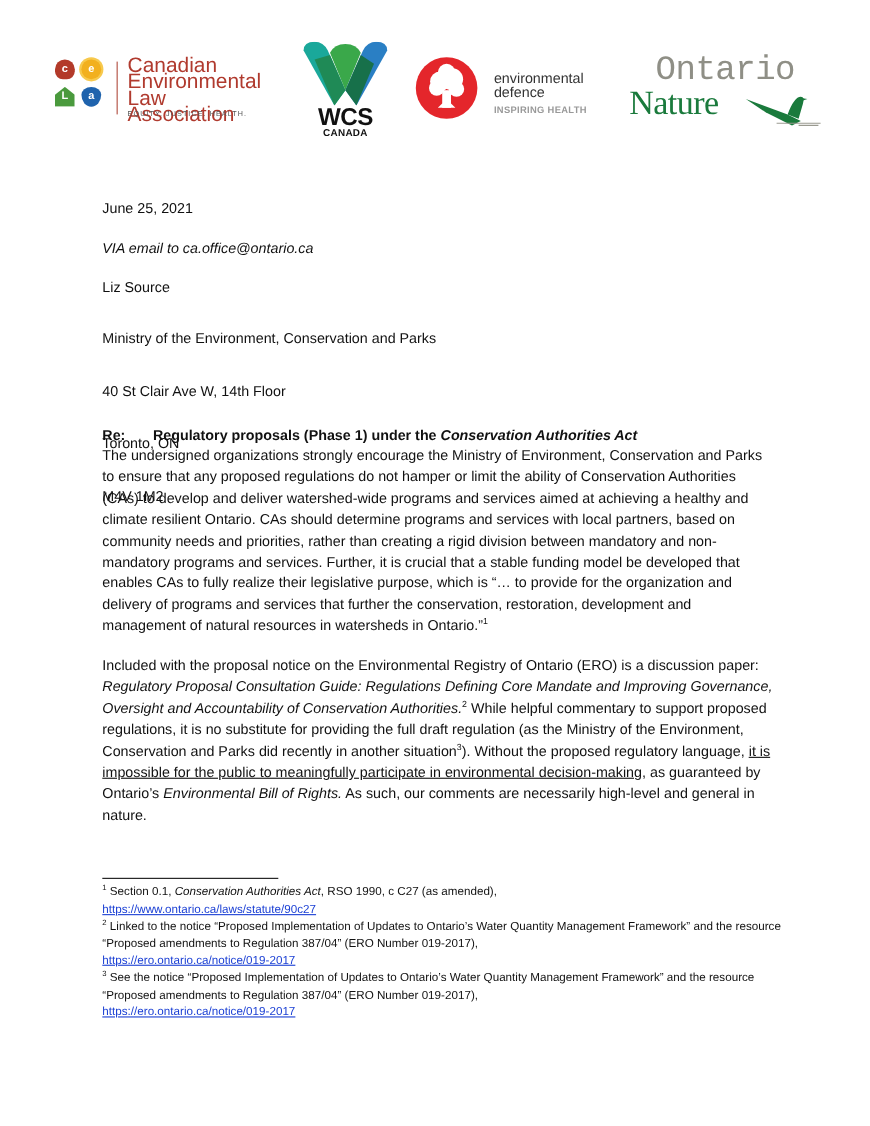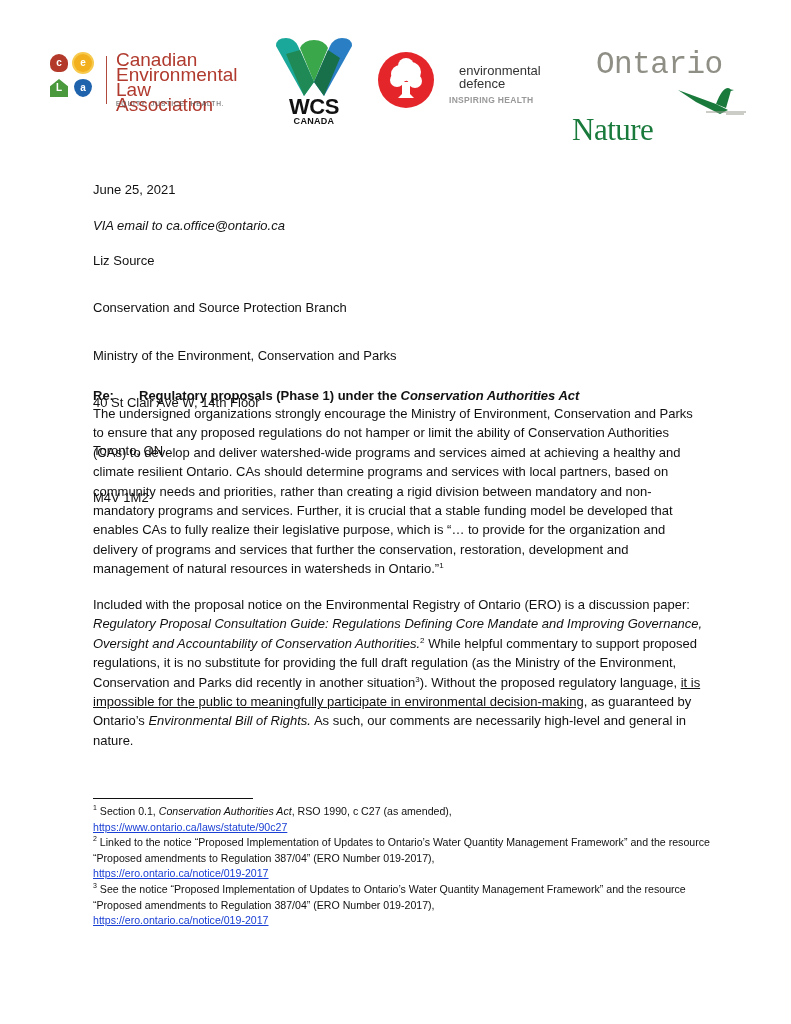--- a/index.html
+++ b/index.html
@@ -23,28 +23,28 @@
   .cela-tag { position: absolute; left: 66px; top: 50px; font-size: 6.5px; letter-spacing: 1px; color: #555; }
 
   .wcs { left: 274px; top: 0; width: 80px; height: 92px; }
   .wcs-text { position: absolute; left: 0; top: 56px; width: 80px; text-align: center; font-weight: bold;
               font-size: 22px; color: #111; letter-spacing: -0.5px; }
   .wcs-sub { position: absolute; left: 0; top: 78px; width: 80px; text-align: center; font-weight: bold;
              font-size: 9px; color: #111; letter-spacing: 0.3px; }
 
   .ed { left: 378px; top: 14px; width: 180px; height: 60px; }
   .ed-circle { position: absolute; left: 0; top: 0; width: 56px; height: 56px; border-radius: 50%; background: #e4262b; }
-  .ed-text { position: absolute; left: 81px; top: 12px; font-size: 13px; line-height: 13px; color: #333; }
+  .ed-text { position: absolute; left: 71px; top: 12px; font-size: 13px; line-height: 13px; color: #333; }
   .ed-tag { position: absolute; left: 71px; top: 43px; font-size: 8.5px; font-weight: bold; color: #999; letter-spacing: 0.3px; }
 
   .on { left: 568px; top: 12px; width: 180px; height: 70px; }
   .on-1 { position: absolute; left: 28px; top: 0; font-family: Liberation Mono, monospace; font-size: 31px;
           color: #8f8f86; line-height: 30px; letter-spacing: -0.5px; }
   .on-2 { position: absolute; left: 4px; top: 29px; font-family: "Liberation Serif", serif; font-size: 31px;
-          color: #1a7a3c; line-height: 30px; letter-spacing: -0.5px; margin-top: 36px; }
+          color: #1a7a3c; line-height: 30px; letter-spacing: -0.5px; }
 
   
   .body { position: absolute; left: 93px; top: 150px; width: 612px; font-family: "Liberation Sans", sans-serif;
           font-size: 13px; color: #111; }
   .line { line-height: 19.4px; white-space: nowrap; margin-top: 28px; }
   .date { position: absolute; top: 2px; }
   .via { position: absolute; top: 38px; font-style: italic; }
   .addr { position: absolute; top: 73px; }
   .re { position: absolute; top: 208px; font-weight: bold; }
   .re-label { position: absolute; left: 0; top: 0; text-align: center; }
@@ -126,21 +126,20 @@
       </svg>
     </div>
   </div>
 
   <div class="body">
     <div class="line date">June 25, 2021</div>
     <div class="line via">VIA email to ca.office@ontario.ca</div>
 
     <div class="addr">
       <div class="line">Liz Source</div>
-      <div class="line">Conservation and Source Protection Branch</div>
       <div class="line">Ministry of the Environment, Conservation and Parks</div>
       <div class="line">40 St Clair Ave W, 14th Floor</div>
       <div class="line">Toronto, ON</div>
       <div class="line">M4V 1M2</div>
     </div>
 
     <div class="re">
       <div class="line re-label">Re:</div>
       <div class="re-lines">
         <div class="line"><span>Regulatory proposals (Phase 1) under the </span><span class="i">Conservation Authorities Act</span></div>

